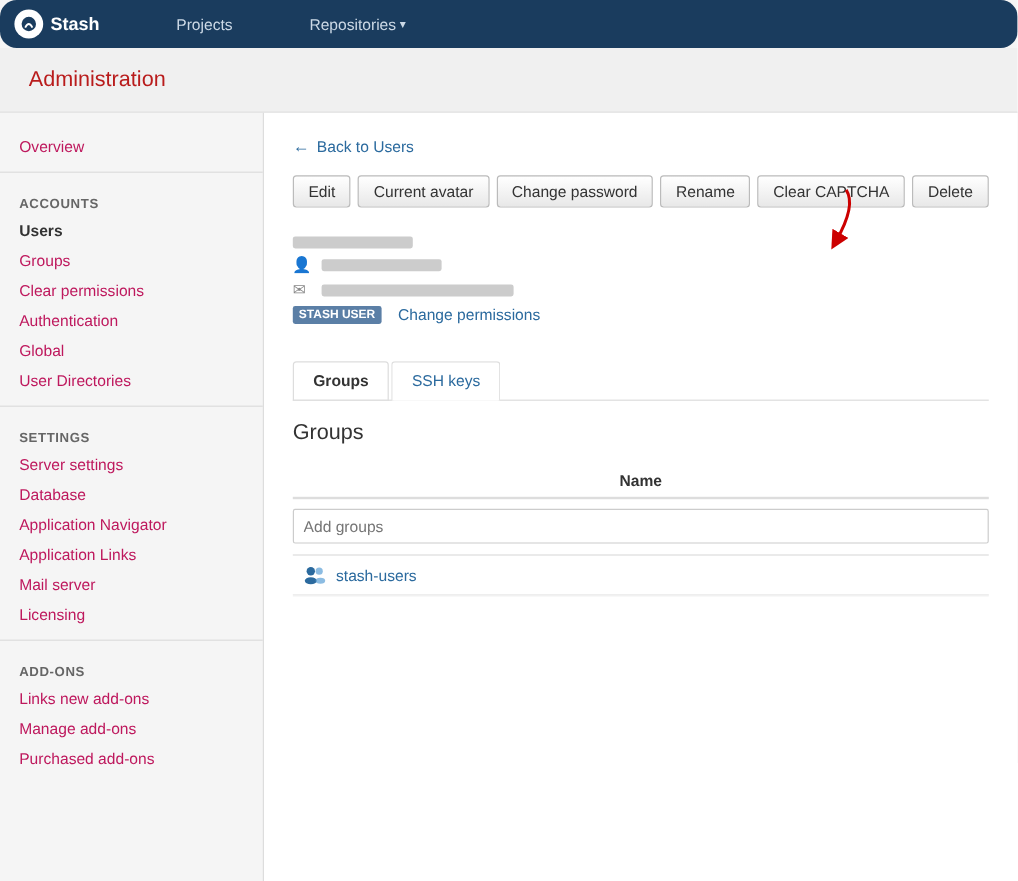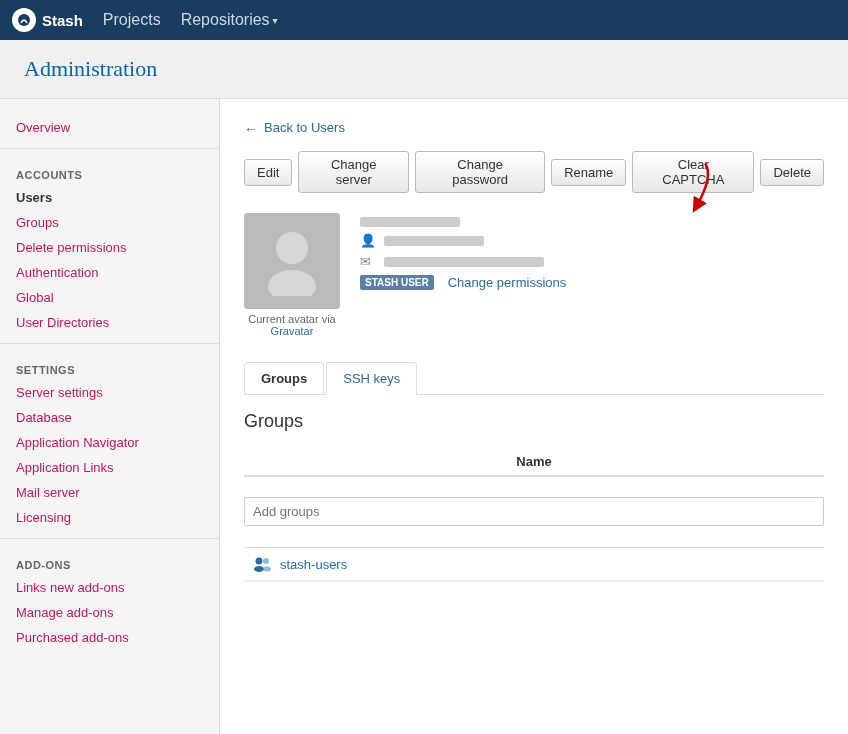--- a/index.html
+++ b/index.html
@@ -6,20 +6,21 @@
     body { font-family: Arial, sans-serif; font-size: 13px; color: #333; background: #f5f5f5; }
 
     
     .top-nav {
       background: #1a3c5e;
       height: 40px;
       display: flex;
       align-items: center;
       padding: 0 12px;
       gap: 20px;
+      border-radius: 14px;
     }
     .top-nav .logo {
       display: flex;
       align-items: center;
       gap: 6px;
       color: white;
       font-weight: bold;
       font-size: 15px;
     }
     .logo-icon {
@@ -27,42 +28,42 @@
       background: white;
       border-radius: 50%;
       display: flex; align-items: center; justify-content: center;
       color: #1a3c5e;
       font-size: 11px;
       font-weight: bold;
     }
     .top-nav a {
       color: #ccd9e6;
       text-decoration: none;
-      font-size: 16px;
+      font-size: 13px;
+      margin-left: 44px;
     }
     .repos-link {
       display: flex; align-items: center; gap: 3px;
     }
     .repos-link::after {
       content: "▾";
       font-size: 10px;
       color: #ccd9e6;
     }
 
     
     .page-header {
       background: #f0f0f0;
       padding: 16px 24px;
       border-bottom: 1px solid #ddd;
     }
     .page-header h1 {
-      font-size: 22px;
+      font-size: 18px;
       font-weight: normal;
-      color: #0369a1;
-      font-family: Liberation Serif, serif;
+      color: #b91c1c;
     }
 
     
     .layout {
       display: flex;
       min-height: calc(734px - 90px);
     }
 
     
     .sidebar {
@@ -338,21 +339,21 @@
 </div>
 
 <div class="layout">
 
   <aside class="sidebar">
     <a class="sidebar-item">Overview</a>
     <hr class="sidebar-divider">
     <div class="sidebar-section-label">ACCOUNTS</div>
     <a class="sidebar-item active">Users</a>
     <a class="sidebar-item">Groups</a>
-    <a class="sidebar-item">Delete permissions</a>
+    <a class="sidebar-item">Clear permissions</a>
     <a class="sidebar-item">Authentication</a>
     <a class="sidebar-item">Global</a>
     <a class="sidebar-item">User Directories</a>
     <hr class="sidebar-divider">
     <div class="sidebar-section-label">SETTINGS</div>
     <a class="sidebar-item">Server settings</a>
     <a class="sidebar-item">Database</a>
     <a class="sidebar-item">Application Navigator</a>
     <a class="sidebar-item">Application Links</a>
     <a class="sidebar-item">Mail server</a>
@@ -377,42 +378,28 @@
       </svg>
     </div>
 
     <a class="back-link">
       <span class="back-arrow">←</span>
       <span>Back to Users</span>
     </a>
 
     <div class="action-buttons">
       <button class="btn">Edit</button>
-      <button class="btn">Change server</button>
+      <button class="btn">Current avatar</button>
       <button class="btn">Change password</button>
       <button class="btn">Rename</button>
       <button class="btn">Clear CAPTCHA</button>
       <button class="btn">Delete</button>
     </div>
 
     <div class="user-profile">
-      <div class="avatar-section">
-        <div class="avatar-img">
-          <div class="avatar-placeholder">
-            <svg width="60" height="70" viewBox="0 0 60 70" fill="none" xmlns="http://www.w3.org/2000/svg">
-              <circle cx="30" cy="22" r="16" fill="#fff" opacity="0.7"></circle>
-              <ellipse cx="30" cy="60" rx="24" ry="16" fill="#fff" opacity="0.7"></ellipse>
-            </svg>
-          </div>
-        </div>
-        <div class="avatar-caption">
-          <span>Current avatar via</span><br>
-          <a>Gravatar</a>
-        </div>
-      </div>
 
       <div class="user-info">
         <div class="user-info-row">
           <div class="blurred-text"></div>
         </div>
         <div class="user-info-row">
           <span class="icon-user">👤</span>
           <div class="blurred-text"></div>
         </div>
         <div class="user-info-row">
@@ -435,21 +422,21 @@
       <h2 class="section-title">Groups</h2>
 
       <table style="width:100%; border-collapse:collapse;">
         <thead>
           <tr>
             <th class="name-col-header">Name</th>
           </tr>
         </thead>
         <tbody>
           <tr class="input-row">
-            <td style="padding: 20px 0;">
+            <td style="padding: 8px 0;">
               <input class="add-groups-input" placeholder="Add groups" style="">
             </td>
           </tr>
           <tr class="group-row">
             <td style="padding:0;">
               <div class="groups-row-content">
                 <span class="group-icon">
                   <svg width="20" height="16" viewBox="0 0 20 16" fill="none" xmlns="http://www.w3.org/2000/svg">
                     <circle cx="7" cy="5" r="3.5" fill="#2b6a9e"></circle>
                     <ellipse cx="7" cy="13" rx="5" ry="3" fill="#2b6a9e"></ellipse>

